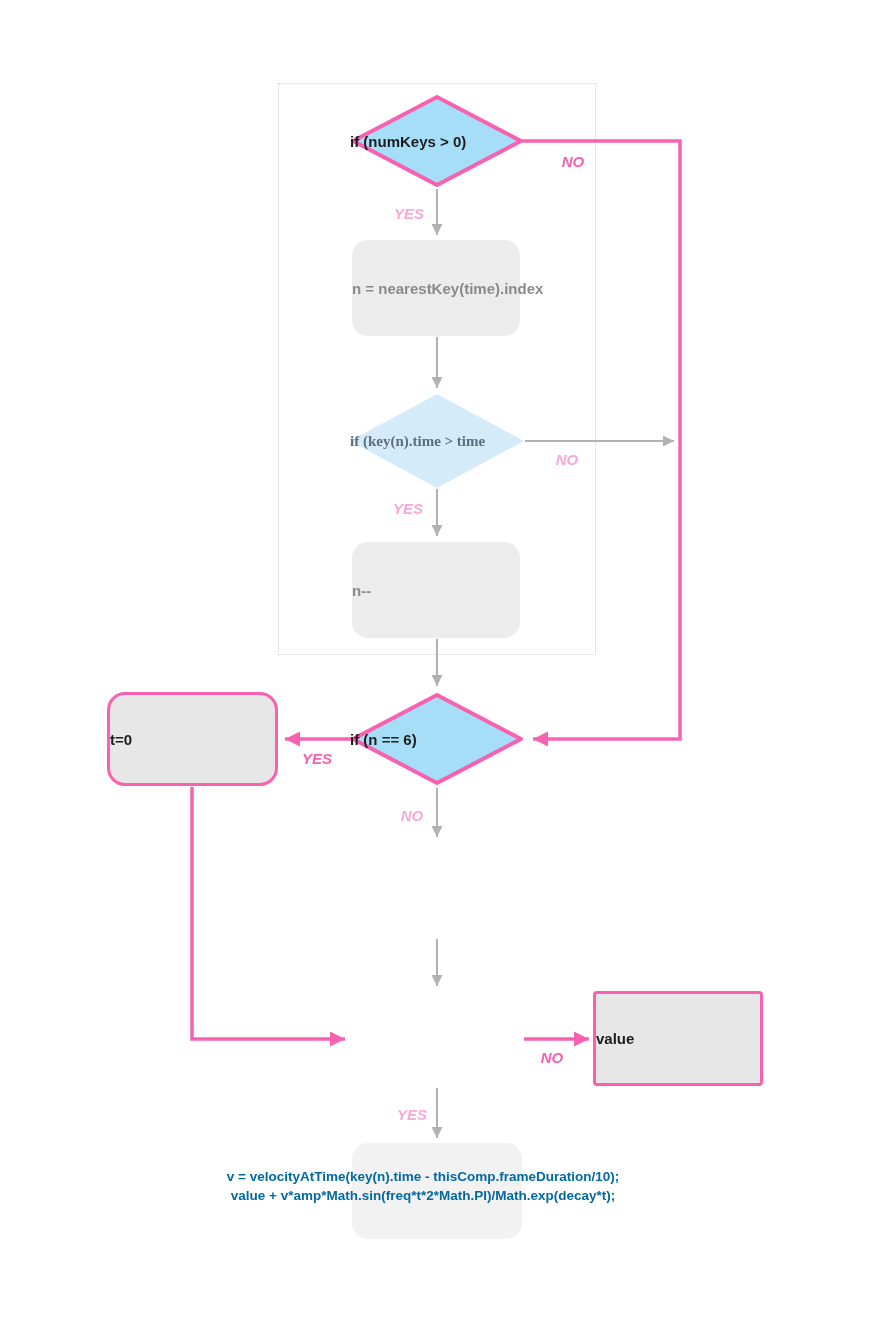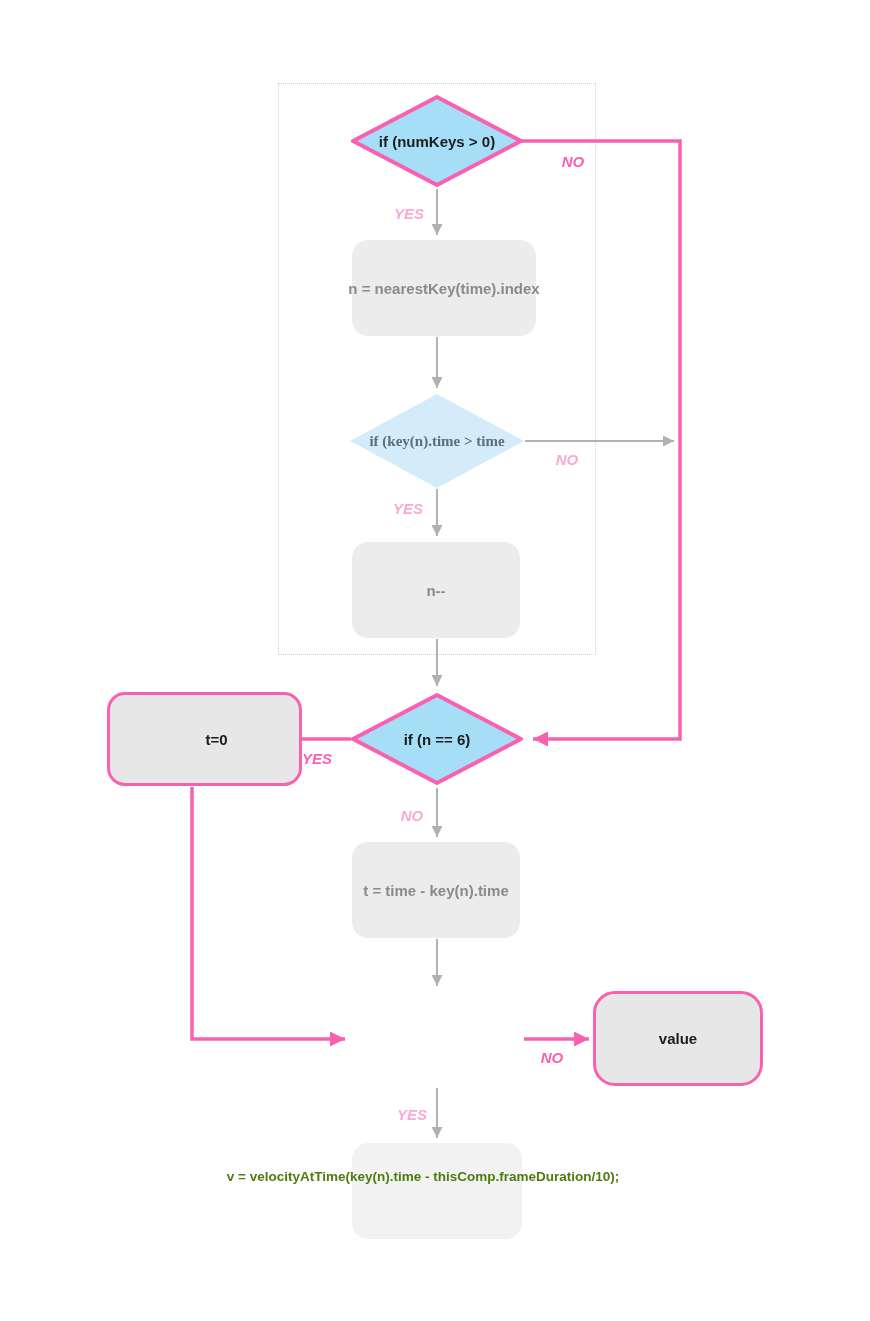--- a/index.html
+++ b/index.html
@@ -16,42 +16,42 @@
   .abs{position:absolute;}
   .dotted-region{
     left:278px;top:83px;width:316px;height:570px;
     border:1px dotted var(--dotted);
   }
   .connectors{left:0;top:0;width:870px;height:1321px;pointer-events:none;}
   .gray-line{stroke:var(--arrow-gray);stroke-width:2;fill:none;}
   .pink-line{stroke:var(--pink);stroke-width:3.5;fill:none;}
   .gray-fill{fill:var(--arrow-gray);}
   .pink-fill{fill:var(--pink);}
-  .node{display:flex;align-items:center;justify-content:center;}
+  .node{display:flex;align-items:center;justify-content:flex-start;}
   .proc{
     background:var(--box-gray);border-radius:16px;
     color:var(--text-gray);font-size:15px;white-space:nowrap;
   }
   .proc-pink{
     background:var(--box-gray-dark);border:3px solid var(--pink);border-radius:18px;
     color:var(--text-dark);font-size:15px;white-space:nowrap;
   }
   .diamond{left:350px;width:174px;height:94px;}
   .diamond svg{position:absolute;left:0;top:0;width:100%;height:100%;}
   .diamond .dlabel{position:relative;font-size:15px;white-space:nowrap;color:var(--text-dark);}
   .dlabel.slate{color:var(--text-slate);font-family:Liberation Serif, serif;}
   .edge-label{
     transform:translate(-50%,-50%);font-size:15px;white-space:nowrap;font-style:italic;
   }
   .edge-label.bright{color:var(--pink);}
   .edge-label.soft{color:var(--pink-light);}
   .code-box{left:352px;top:1143px;width:170px;height:96px;background:var(--code-box);border-radius:16px;}
   .code-text{
     left:0;top:1167px;width:846px;text-align:center;
-    color:#4d7c0f;font-size:13.5px;line-height:19px;white-space:nowrap;
+    color:#0369a1;font-size:13.5px;line-height:19px;white-space:nowrap;
   }
 </style>
 </head>
 <body>
 
 <div class="stage">
 
   <div class="abs dotted-region"></div>
 
   <svg class="abs connectors" viewBox="0 0 870 1321" xmlns="http://www.w3.org/2000/svg">
@@ -79,21 +79,21 @@
     <line class="pink-line" x1="524" y1="1039" x2="589" y2="1039" marker-end="url(#ah-pink)"></line>
   </svg>
 
   <div class="abs node diamond" style="top:94px;">
     <svg viewBox="0 0 174 94">
       <polygon points="87,3 171,47 87,91 3,47" fill="var(--blue)" stroke="var(--pink)" stroke-width="4" stroke-linejoin="round"></polygon>
     </svg>
     <span class="dlabel">if (numKeys &gt; 0)</span>
   </div>
 
-  <div class="abs node proc" style="left:352px;top:240px;width:184px;height:96px;">
+  <div class="abs node proc" style="left:352px;top:240px;width:168px;height:96px;">
     <span>n = nearestKey(time).index</span>
   </div>
 
   <div class="abs node diamond" style="top:394px;">
     <svg viewBox="0 0 174 94">
       <polygon points="87,0 174,47 87,94 0,47" fill="var(--blue-light)"></polygon>
     </svg>
     <span class="dlabel slate">if (key(n).time &gt; time</span>
   </div>
 
@@ -101,36 +101,34 @@
     <span>n--</span>
   </div>
 
   <div class="abs node diamond" style="top:692px;">
     <svg viewBox="0 0 174 94">
       <polygon points="87,3 171,47 87,91 3,47" fill="var(--blue)" stroke="var(--pink)" stroke-width="4" stroke-linejoin="round"></polygon>
     </svg>
     <span class="dlabel">if (n == 6)</span>
   </div>
 
-  <div class="abs node proc-pink" style="left:107px;top:692px;width:165px;height:88px;padding-left:24px;">
+  <div class="abs node proc-pink" style="left:107px;top:692px;width:165px;height:88px;">
     <span>t=0</span>
   </div>
 
-  <div class="abs node proc" style="left:352px;top:842px;width:168px;height:96px;">
-    <span>t = time - key(n).time</span>
-  </div>
 
 
-  <div class="abs node proc-pink" style="left:593px;top:991px;width:164px;height:89px;border-radius:22px;">
+  <div class="abs node proc-pink" style="left:593px;top:991px;width:164px;height:89px;border-radius:4px;">
     <span>value</span>
   </div>
 
   <div class="abs code-box"></div>
   <div class="abs code-text">
     <div>v = velocityAtTime(key(n).time - thisComp.frameDuration/10);</div>
+    <div>value + v*amp*Math.sin(freq*t*2*Math.PI)/Math.exp(decay*t);</div>
   </div>
 
   <span class="abs edge-label soft" style="left:409px;top:213px;">YES</span>
   <span class="abs edge-label bright" style="left:573px;top:161px;">NO</span>
   <span class="abs edge-label soft" style="left:408px;top:508px;">YES</span>
   <span class="abs edge-label soft" style="left:567px;top:459px;">NO</span>
   <span class="abs edge-label bright" style="left:317px;top:758px;">YES</span>
   <span class="abs edge-label soft" style="left:412px;top:815px;">NO</span>
   <span class="abs edge-label bright" style="left:552px;top:1057px;">NO</span>
   <span class="abs edge-label soft" style="left:412px;top:1114px;">YES</span>

